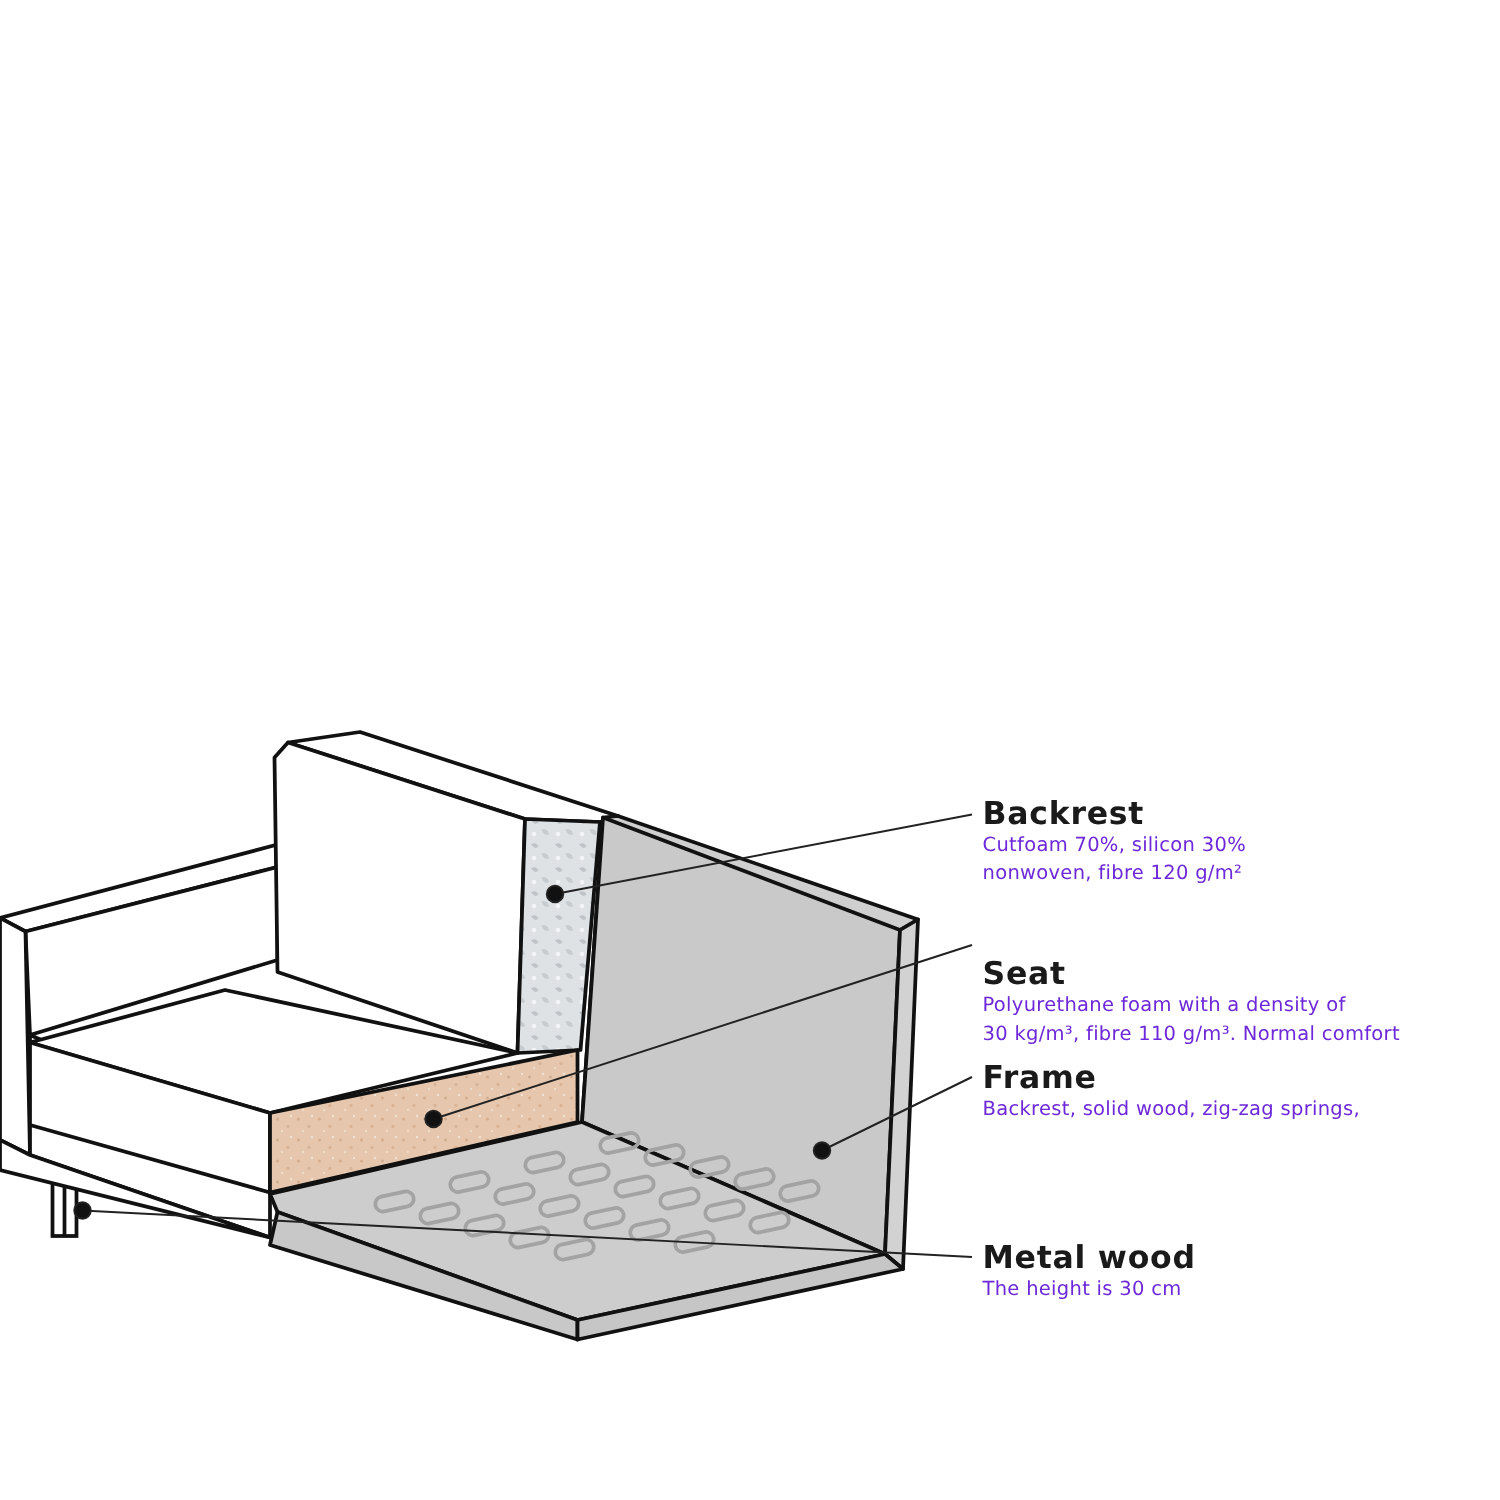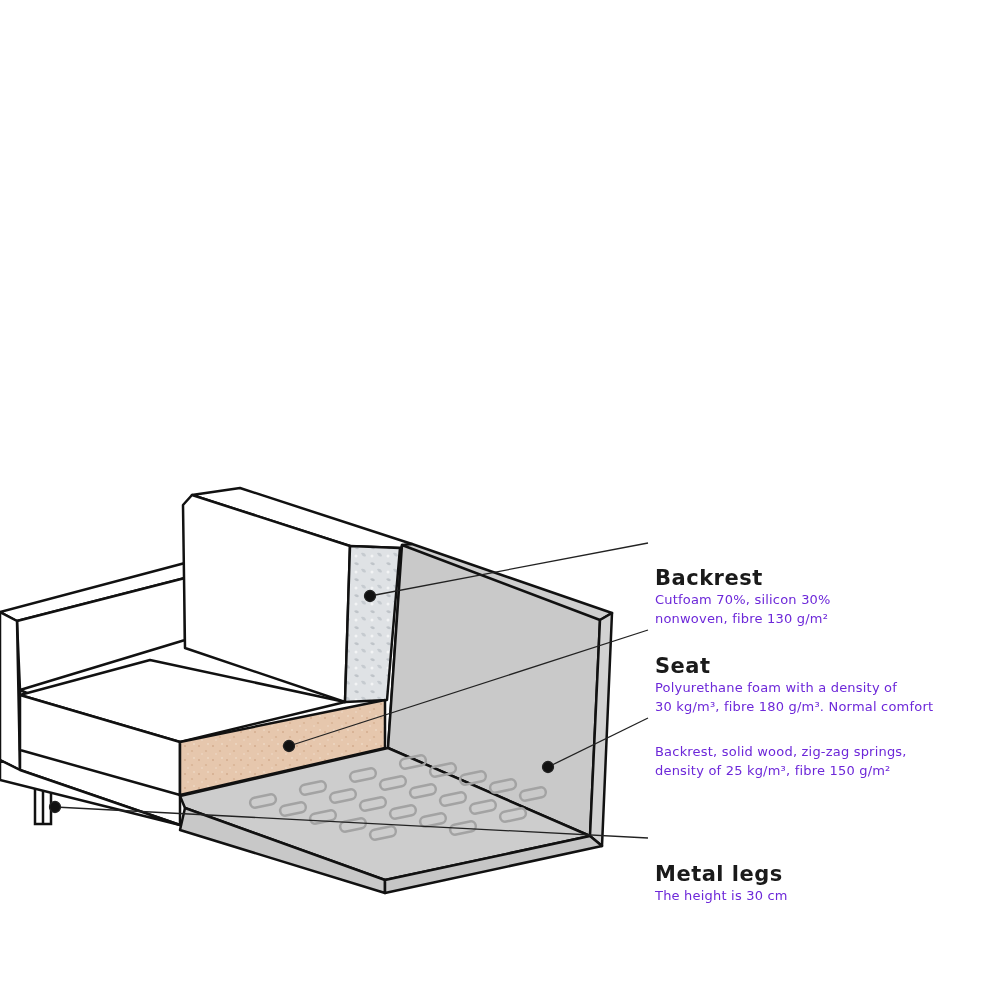--- a/index.html
+++ b/index.html
@@ -1,19 +1,19 @@
 <!DOCTYPE html>
 <html><head>
 <meta charset="utf-8">
 <style>
   html, body { margin: 0; padding: 0; background: #ffffff; }
   body { width: 1000px; height: 1000px; position: relative; overflow: hidden;
          font-family: "DejaVu Sans", sans-serif; }
   #diagram { position: absolute; left: 0; top: 0; width: 1000px; height: 1000px; }
-  .label-block { position: absolute; left: 655px; margin-top: 36px; }
+  .label-block { position: absolute; left: 655px; }
   .label-title { font-size: 21px; font-weight: bold; color: #1a1a1a; letter-spacing: 0.5px; line-height: 24px; }
   .label-desc { font-size: 13px; color: #6d28d9; line-height: 19px; letter-spacing: 0.2px; white-space: nowrap; }
 </style>
 </head>
 <body>
 
 <svg id="diagram" viewBox="0 0 1000 1000" xmlns="http://www.w3.org/2000/svg">
   <defs>
     <pattern id="foamSpeckle" width="14" height="14" patternUnits="userSpaceOnUse">
       <rect width="14" height="14" fill="#e6c7ad"></rect>
@@ -101,30 +101,30 @@
     <line x1="548" y1="767" x2="648" y2="718"></line>
     <circle cx="548" cy="767" r="5.5"></circle>
     <line x1="55" y1="807" x2="648" y2="838"></line>
     <circle cx="55" cy="807" r="5.5"></circle>
   </g>
 </svg>
 
 <div class="label-block" style="top:530px;">
   <div class="label-title">Backrest</div>
   <div class="label-desc">Cutfoam 70%, silicon 30%</div>
-  <div class="label-desc">nonwoven, fibre 130 g/m²</div>
+  <div class="label-desc">nonwoven, fibre 120 g/m²</div>
 </div>
 
-<div class="label-block" style="top:618px;">
+<div class="label-block" style="top:637px;">
   <div class="label-title">Seat</div>
   <div class="label-desc">Polyurethane foam with a density of</div>
-  <div class="label-desc">30 kg/m³, fibre 180 g/m³. Normal comfort</div>
+  <div class="label-desc">30 kg/m³, fibre 110 g/m³. Normal comfort</div>
 </div>
 
 <div class="label-block" style="top:706px;">
+  <div class="label-title">Frame</div>
   <div class="label-desc">Backrest, solid wood, zig-zag springs,</div>
-  <div class="label-desc">density of 25 kg/m³, fibre 150 g/m²</div>
 </div>
 
 <div class="label-block" style="top:826px;">
-  <div class="label-title">Metal legs</div>
+  <div class="label-title">Metal wood</div>
   <div class="label-desc">The height is 30 cm</div>
 </div>
 
 </body></html>

